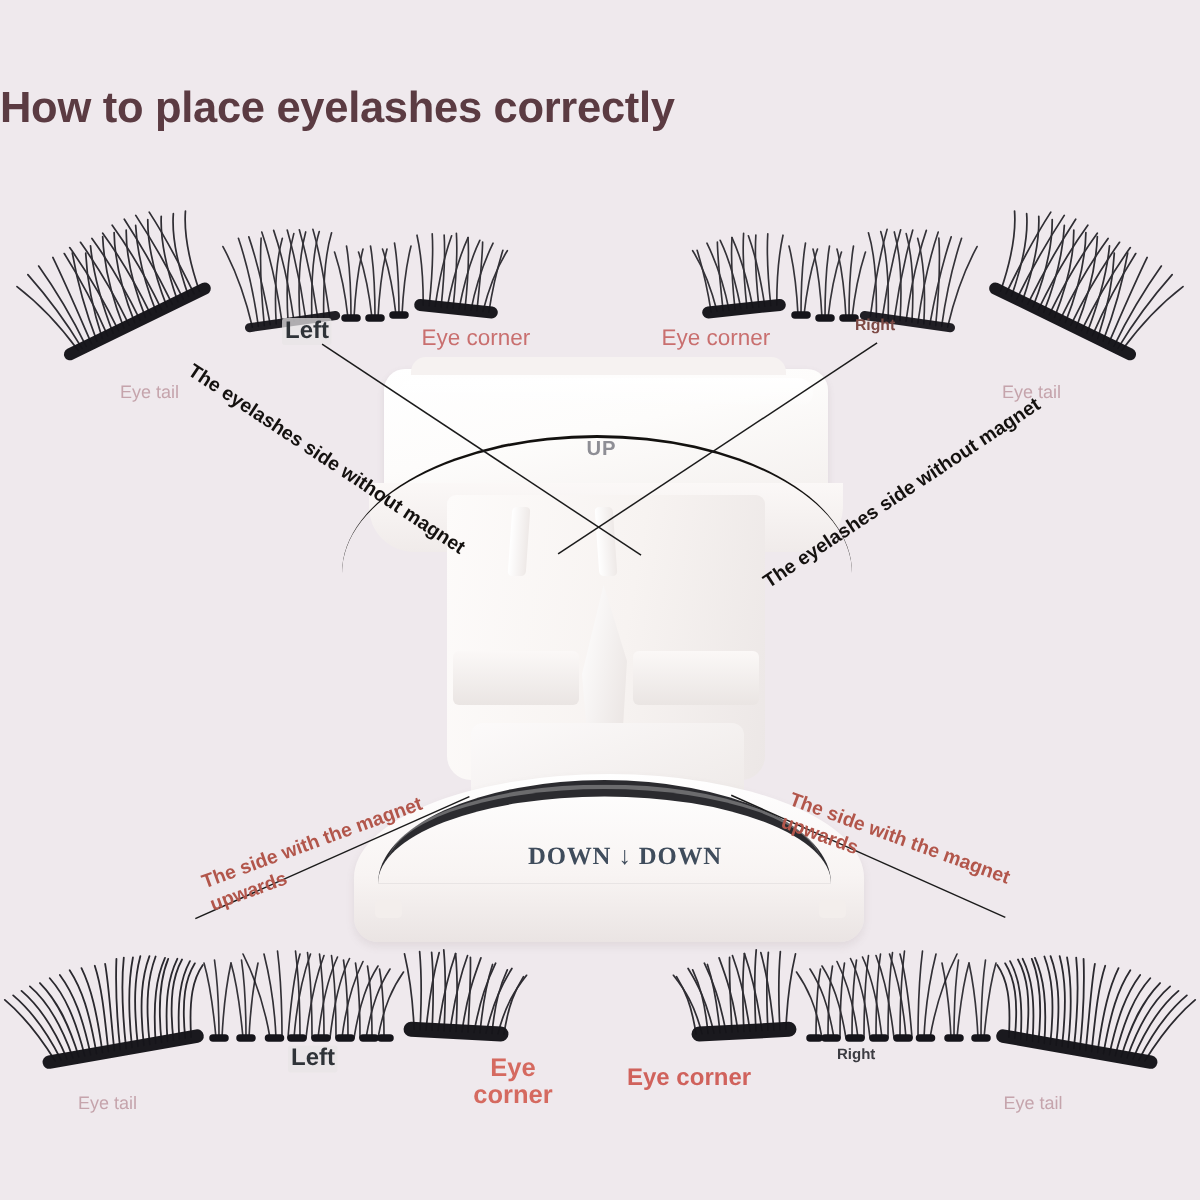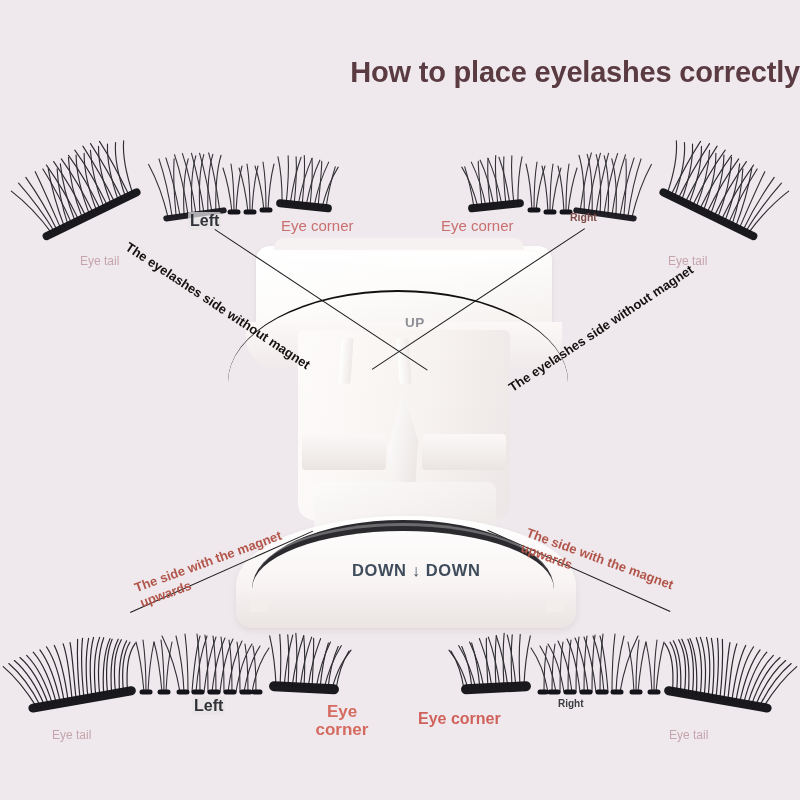--- a/index.html
+++ b/index.html
@@ -16,21 +16,21 @@
     overflow: hidden;
     font-family: "Liberation Sans", sans-serif;
     -webkit-font-smoothing: antialiased;
   }
 
   
   .title {
     position: absolute;
     left: 0; right: 0;
     top: 56px;
-    text-align: right;
+    text-align: left;
     font-size: 29px;
     font-weight: bold;
     letter-spacing: -0.2px;
     color: #5b3b42;
   }
 
   
   .lbl { position: absolute; white-space: nowrap; }
   .lbl-eye-tail {
     font-size: 12px;
@@ -253,22 +253,22 @@
   </div>
 
   <div class="arc-top"></div>
 
   <div class="cradle"></div>
   <div class="cradle-foot" style="left:250px; top:600px;"></div>
   <div class="cradle-foot" style="left:546px; top:600px;"></div>
   <div class="cradle-strip"></div>
   <div class="cradle-strip-sheen"></div>
 
-  <div class="lbl lbl-up" style="left:405px; top:291px;margin-top:24px;">UP</div>
-  <div class="lbl lbl-down" style="left:352px; top:561px;">DOWN ↓ DOWN</div>
+  <div class="lbl lbl-up" style="left:391px; top:291px;">UP</div>
+  <div class="lbl lbl-down" style="left:352px; top:561px;font-family:Liberation Serif, serif;">DOWN ↓ DOWN</div>
   <div class="watermark"></div>
 
   <div class="lash-strip" style="left:18px; top:128px;">
     <svg width="330" height="105" viewBox="0 0 330 105" aria-hidden="true">
       <g id="tl-hairs" stroke="#15141a" fill="none" stroke-linecap="round">
 
         <g transform="rotate(-26 70 88)">
           <g stroke-width="1.15" opacity="0.88">
             <path d="M30 88 C26 66 20 48 12 32"></path>
               <path d="M33 88 C31 66 27 46 22 28"></path>

